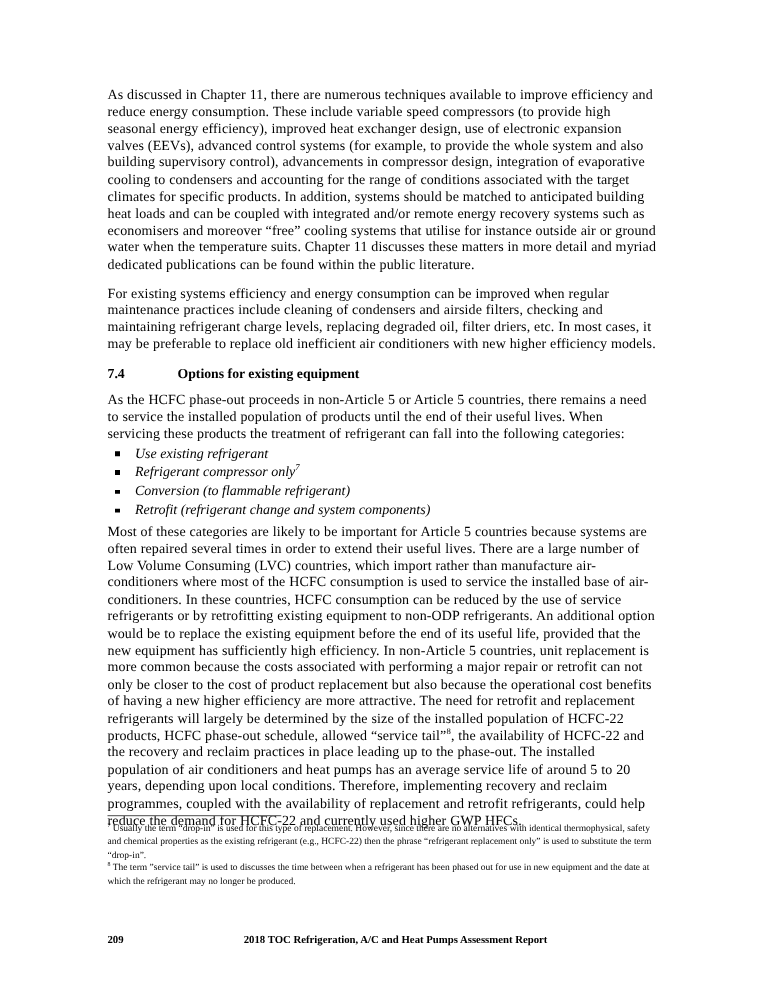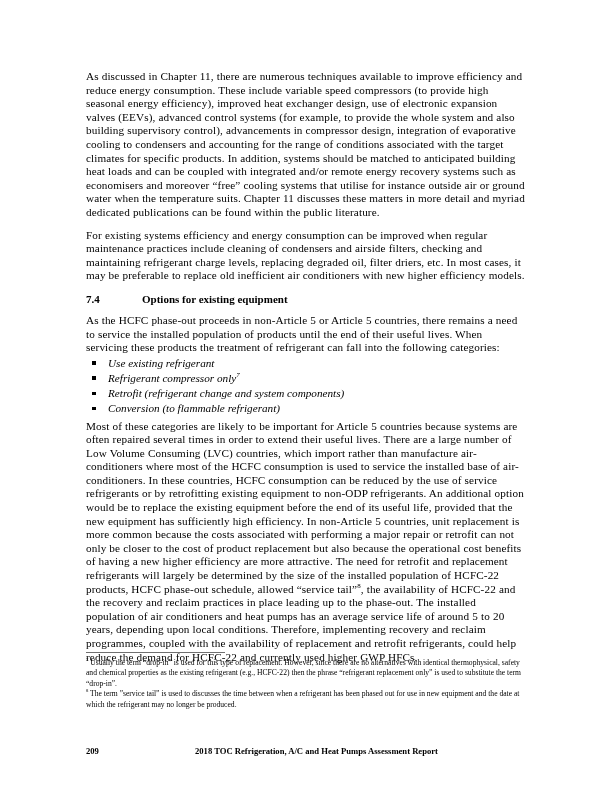--- a/index.html
+++ b/index.html
@@ -134,24 +134,24 @@
     <p class="body-par tight">As the HCFC phase-out proceeds in non-Article 5 or Article 5 countries, there remains a need to service the installed population of products until the end of their useful lives. When servicing these products the treatment of refrigerant can fall into the following categories:</p>
 
     <ul class="bullets">
       <li>
         <span class="sq"></span><span>Use existing refrigerant</span>
       </li>
       <li>
         <span class="sq"></span><span>Refrigerant compressor only</span><sup>7</sup>
       </li>
       <li>
-        <span class="sq"></span><span>Retrofit (refrigerant change and system components)</span>
+        <span class="sq"></span><span>Conversion (to flammable refrigerant)</span>
       </li>
       <li>
-        <span class="sq"></span><span>Conversion (to flammable refrigerant)</span>
+        <span class="sq"></span><span>Retrofit (refrigerant change and system components)</span>
       </li>
     </ul>
 
     <p class="body-par"><span>Most of these categories are likely to be important for Article 5 countries because systems are often repaired several times in order to extend their useful lives. There are a large number of Low Volume Consuming (LVC) countries, which import rather than manufacture air-conditioners where most of the HCFC consumption is used to service the installed base of air-conditioners. In these countries, HCFC consumption can be reduced by the use of service refrigerants or by retrofitting existing equipment to non-ODP refrigerants. An additional option would be to replace the existing equipment before the end of its useful life, provided that the new equipment has sufficiently high efficiency. In non-Article 5 countries, unit replacement is more common because the costs associated with performing a major repair or retrofit can not only be closer to the cost of product replacement  but also because the operational cost benefits of having a new higher efficiency are more attractive. The need for retrofit and replacement refrigerants will largely be determined by the size of the installed population of HCFC-22 products, HCFC phase-out schedule, allowed “service tail”</span><sup>8</sup><span>, the availability of HCFC-22 and the recovery and reclaim practices in place leading up to the phase-out. The installed population of air conditioners and heat pumps has an average service life of around 5 to 20 years, depending upon local conditions. Therefore, implementing recovery and reclaim programmes, coupled with the availability of replacement and retrofit refrigerants, could help reduce the demand for HCFC-22 and currently used higher GWP HFCs.</span></p>
 
   </div>
 
   <div class="footnote-area">
     <div class="fn-rule"></div>
     <p class="footnote"><sup>7</sup><span> Usually the term “drop-in” is used for this type of replacement. However, since there are no alternatives with identical thermophysical, safety and chemical properties as the existing refrigerant (e.g., HCFC-22) then the phrase “refrigerant replacement only” is used to substitute the term “drop-in”.</span></p>

